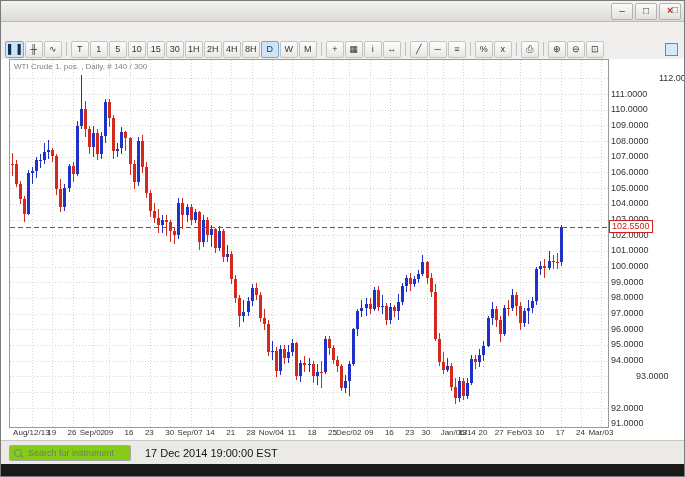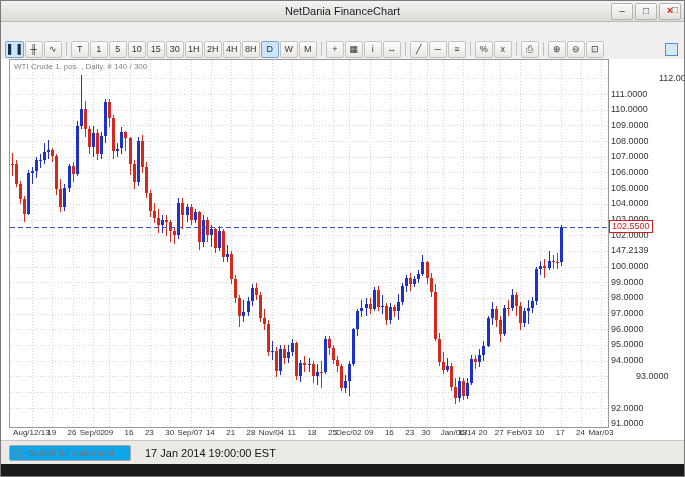--- a/index.html
+++ b/index.html
@@ -34,35 +34,34 @@
   .yaxis{position:absolute;left:610px;top:0;width:73px;height:370px;}
   .ylab{position:absolute;left:0;font-size:9px;color:#333;}
   .xaxis{position:absolute;left:8px;top:369px;width:600px;height:12px;}
   .xlab{position:absolute;top:0;font-size:8px;color:#333;transform:translateX(-50%);white-space:nowrap;}
   .pricetag{position:absolute;left:608px;background:#fff;border:1px solid #cc2020;color:#cc2020;
             font-size:9px;padding:0 2px;height:11px;line-height:11px;}
   
   .statusbar{position:absolute;top:439px;left:0;right:0;height:24px;background:#eceae7;
              border-top:1px solid #c9c7c3;display:flex;align-items:center;padding-left:8px;gap:14px;}
   .search{display:flex;align-items:center;width:122px;height:16px;border:1px solid #a8a6a2;
-          background:#0ea5e9;border-radius:2px;padding:0 4px;gap:4px;box-sizing:border-box;}
+          background:#84cc16;border-radius:2px;padding:0 4px;gap:4px;box-sizing:border-box;}
   .search input{border:none;outline:none;width:100%;font-size:9px;color:#444;font-family:inherit;background:transparent;}
   .mag{width:6px;height:6px;border:1px solid #808080;border-radius:50%;position:relative;flex:none;}
   .mag::after{content:"";position:absolute;width:4px;height:1px;background:#808080;
               transform:rotate(45deg);right:-3px;bottom:-1px;}
   .timestamp{font-size:11px;color:#141414;}
   .bottomstrip{position:absolute;top:463px;left:0;right:0;height:14px;background:#1a1a1a;}
 </style>
 </head>
 <body>
 
 <div class="window">
 
   <div class="titlebar">
-    <span>NetDania FinanceChart</span>
     <span class="winbtns">
       <span class="winbtn">–</span>
       <span class="winbtn">□</span>
       <span class="winbtn close">×</span>
     </span>
   </div>
 
   <span class="menuright">□</span>
 
   <div class="toolbar">
@@ -438,21 +437,21 @@
         <div class="ylab" style="top: 29.5043px;">111.0000</div>
         <div class="ylab" style="top: 45.188px;">110.0000</div>
         <div class="ylab" style="top: 60.8718px;">109.0000</div>
         <div class="ylab" style="top: 76.5556px;">108.0000</div>
         <div class="ylab" style="top: 92.2393px;">107.0000</div>
         <div class="ylab" style="top: 107.923px;">106.0000</div>
         <div class="ylab" style="top: 123.607px;">105.0000</div>
         <div class="ylab" style="top: 139.291px;">104.0000</div>
         <div class="ylab" style="top: 154.974px;">103.0000</div>
         <div class="ylab" style="top: 170.658px;">102.0000</div>
-        <div class="ylab" style="top: 186.342px;">147.2139</div>
+        <div class="ylab" style="top: 186.342px;">101.0000</div>
         <div class="ylab" style="top: 202.026px;">100.0000</div>
         <div class="ylab" style="top: 217.709px;">99.0000</div>
         <div class="ylab" style="top: 233.393px;">98.0000</div>
         <div class="ylab" style="top: 249.077px;">97.0000</div>
         <div class="ylab" style="top: 264.761px;">96.0000</div>
         <div class="ylab" style="top: 280.444px;">95.0000</div>
         <div class="ylab" style="top: 296.128px;">94.0000</div>
         <div class="ylab" style="top: 311.812px; padding-left: 25px;">93.0000</div>
         <div class="ylab" style="top: 327.496px; margin-top: 17px;">92.0000</div>
         <div class="ylab" style="top: 359px;">91.0000</div>
@@ -490,17 +489,17 @@
         <div class="xlab" style="left: 591.898px;">Mar/03</div>
       </div>
     <div class="pricetag" id="pricetag" style="top: 161.032px;">102.5500</div>
   </div>
 
   <div class="statusbar">
     <div class="search">
       <span class="mag"></span>
       <input placeholder="Search for instrument" style="">
     </div>
-    <span class="timestamp">17 Jan 2014 19:00:00 EST</span>
+    <span class="timestamp">17 Dec 2014 19:00:00 EST</span>
   </div>
 
   <div class="bottomstrip"></div>
 </div>
 
 </body></html>

